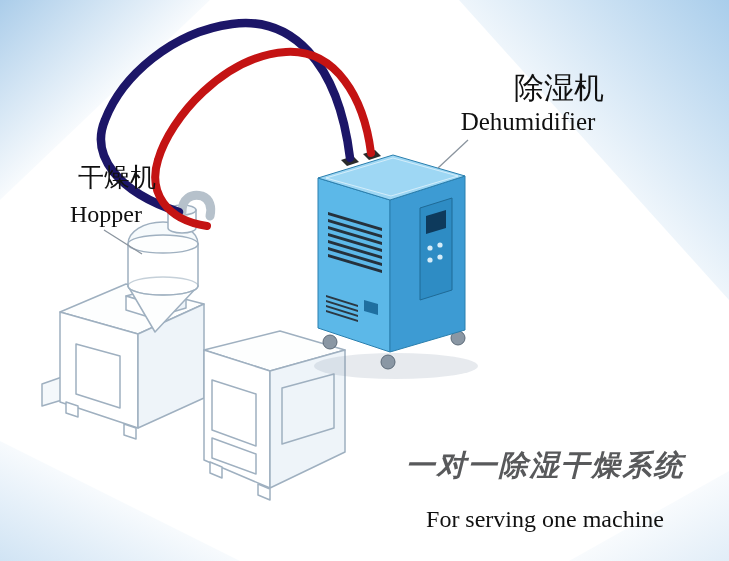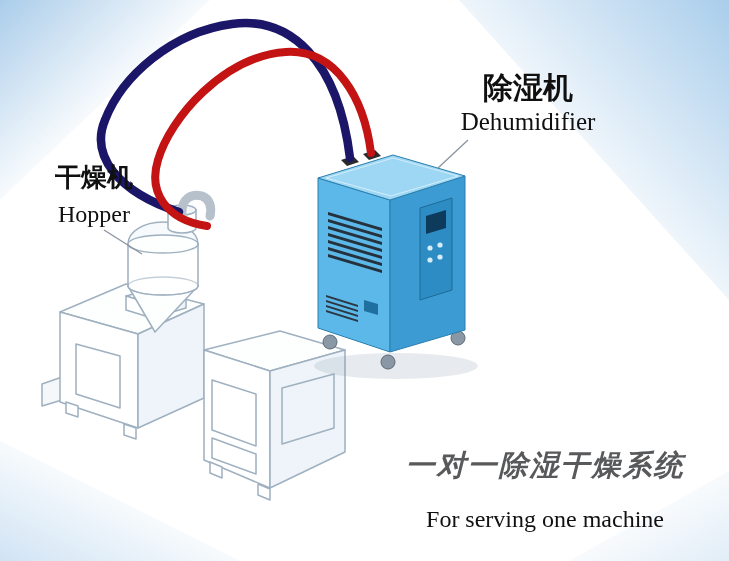--- a/index.html
+++ b/index.html
@@ -15,23 +15,23 @@
     background:linear-gradient(to bottom left,rgba(160,200,233,0.9),rgba(255,255,255,0) 62%);
     clip-path:polygon(0 0,100% 0,100% 100%);}
   .corner.bl{left:0;bottom:0;width:240px;height:120px;
     background:linear-gradient(to top right,rgba(170,205,235,0.55),rgba(255,255,255,0) 60%);
     clip-path:polygon(0 100%,0 0,100% 100%);}
   .corner.br{right:0;bottom:0;width:160px;height:90px;
     background:linear-gradient(to top left,rgba(180,210,236,0.4),rgba(255,255,255,0) 65%);
     clip-path:polygon(100% 100%,0 100%,100% 0);}
   .scene{position:absolute;left:0;top:0;}
   .callout{position:absolute;text-align:center;color:#101010;}
-  .callout .cn{font-weight:bold;line-height:1.05;}
+  .callout .cn{font-weight:normal;line-height:1.05;text-align:right;}
   .serif{font-family:"Liberation Serif","DejaVu Serif",serif;}
-  .callout-hopper{left:44px;top:164px;width:100px;}
+  .callout-hopper{left:56px;top:164px;width:100px;}
   .callout-hopper .cn{font-size:26px;}
   .callout-hopper .en{font-size:24px;margin-top:10px;}
   .callout-dehum{left:452px;top:72px;width:152px;}
   .callout-dehum .cn{font-size:30px;}
   .callout-dehum .en{font-size:25px;margin-top:4px;}
   .headline{
     position:absolute;left:0;top:238px;width:100%;text-align:center;
     font-size:45px;font-weight:bold;font-style:italic;letter-spacing:2px;line-height:1.05;
     text-shadow:-2px -2px 0 #fff,2px -2px 0 #fff,-2px 2px 0 #fff,2px 2px 0 #fff,
                  0 -2px 0 #fff,0 2px 0 #fff,-2px 0 0 #fff,2px 0 0 #fff,

